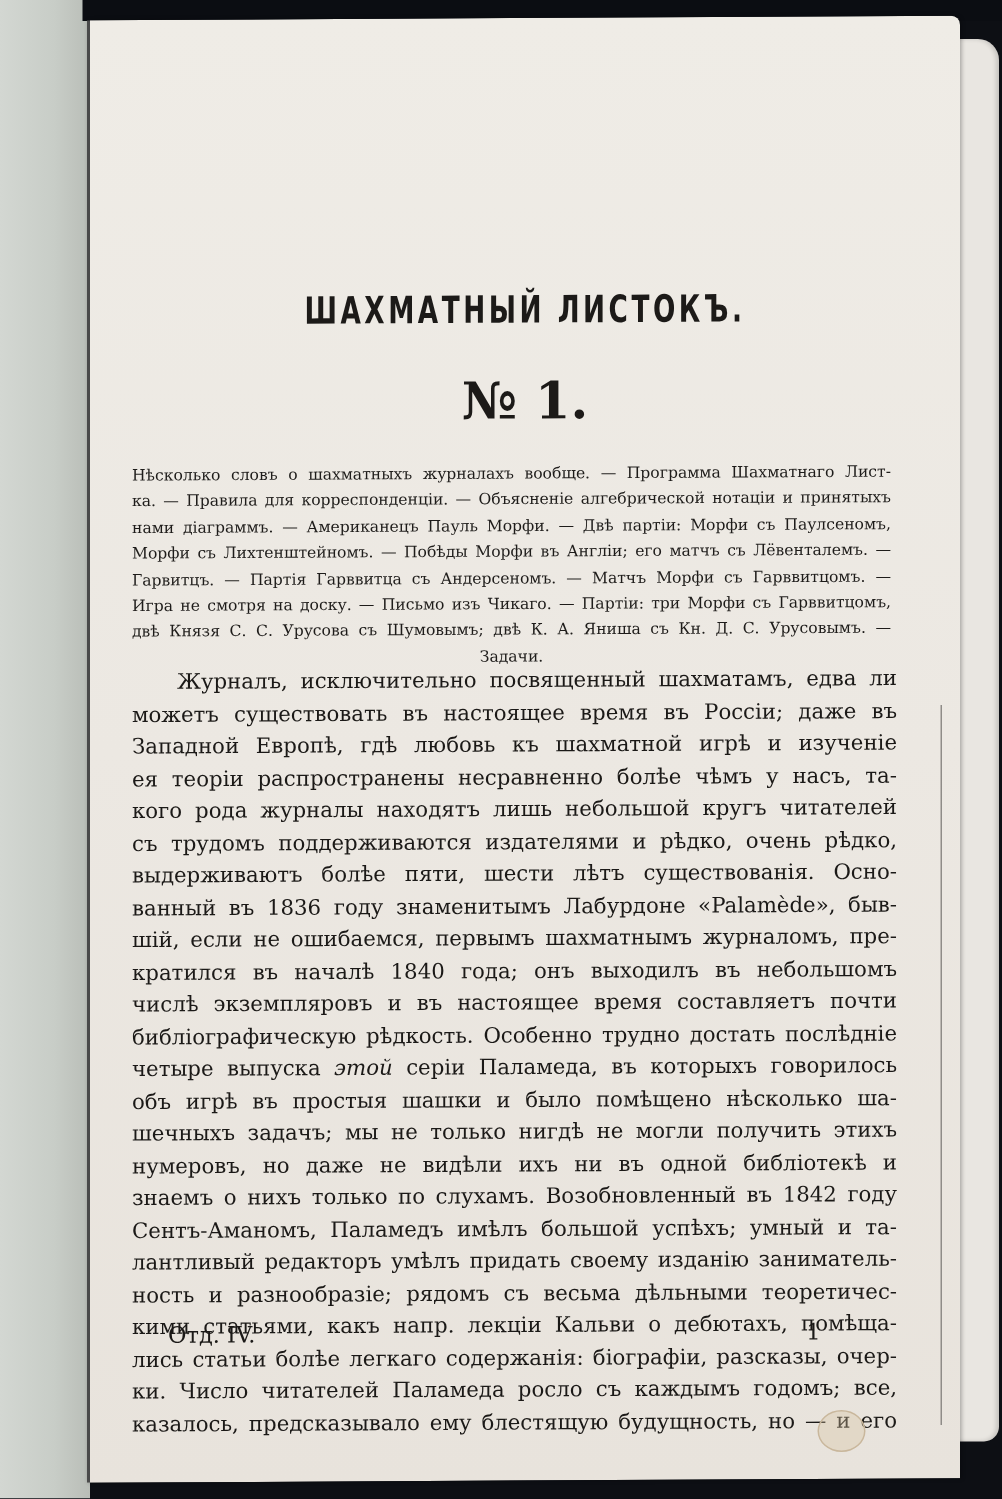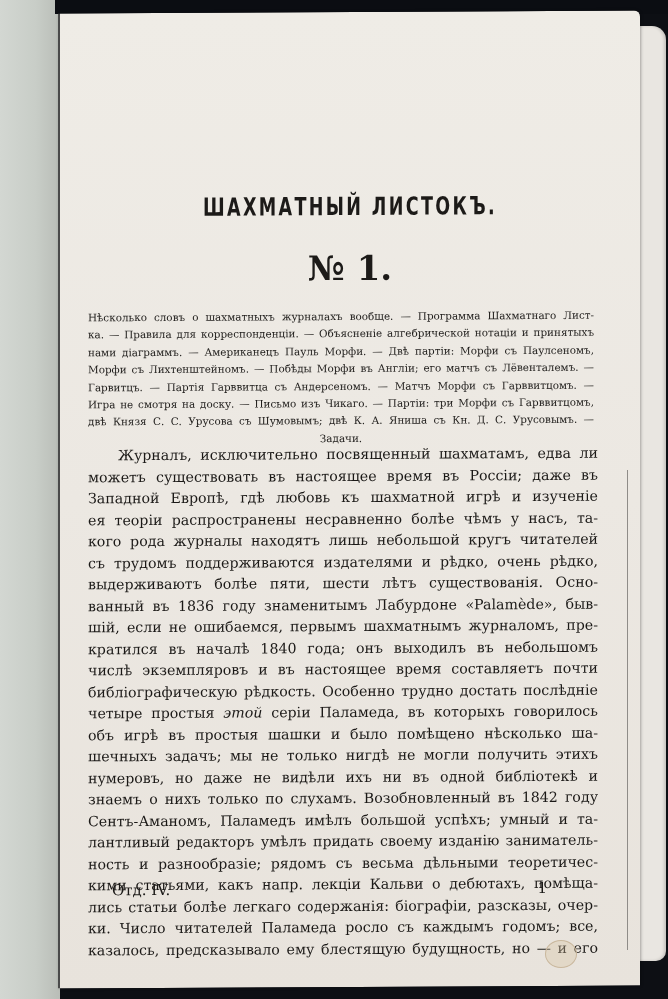--- a/index.html
+++ b/index.html
@@ -98,21 +98,21 @@
     <span class="line">Западной Европѣ, гдѣ любовь къ шахматной игрѣ и изученіе</span>
     <span class="line">ея теоріи распространены несравненно болѣе чѣмъ у насъ, та-</span>
     <span class="line">кого рода журналы находятъ лишь небольшой кругъ читателей</span>
     <span class="line">съ трудомъ поддерживаются издателями и рѣдко, очень рѣдко,</span>
     <span class="line">выдерживаютъ болѣе пяти, шести лѣтъ существованія. Осно-</span>
     <span class="line">ванный въ 1836 году знаменитымъ Лабурдоне «Palamède», быв-</span>
     <span class="line">шій, если не ошибаемся, первымъ шахматнымъ журналомъ, пре-</span>
     <span class="line">кратился въ началѣ 1840 года; онъ выходилъ въ небольшомъ</span>
     <span class="line">числѣ экземпляровъ и въ настоящее время составляетъ почти</span>
     <span class="line">библіографическую рѣдкость. Особенно трудно достать послѣдніе</span>
-    <span class="line"><span>четыре простыя </span><em>этой</em><span> серіи Паламеда, въ которыхъ говорилось</span></span>
+    <span class="line"><span>четыре выпуска </span><em>этой</em><span> серіи Паламеда, въ которыхъ говорилось</span></span>
     <span class="line">объ игрѣ въ простыя шашки и было помѣщено нѣсколько ша-</span>
     <span class="line">шечныхъ задачъ; мы не только нигдѣ не могли получить этихъ</span>
     <span class="line">нумеровъ, но даже не видѣли ихъ ни въ одной библіотекѣ и</span>
     <span class="line">знаемъ о нихъ только по слухамъ. Возобновленный въ 1842 году</span>
     <span class="line">Сентъ-Аманомъ, Паламедъ имѣлъ большой успѣхъ; умный и та-</span>
     <span class="line">лантливый редакторъ умѣлъ придать своему изданію заниматель-</span>
     <span class="line">ность и разнообразіе; рядомъ съ весьма дѣльными теоретичес-</span>
     <span class="line">кими статьями, какъ напр. лекціи Кальви о дебютахъ, помѣща-</span>
     <span class="line">лись статьи болѣе легкаго содержанія: біографіи, разсказы, очер-</span>
     <span class="line">ки. Число читателей Паламеда росло съ каждымъ годомъ; все,</span>

